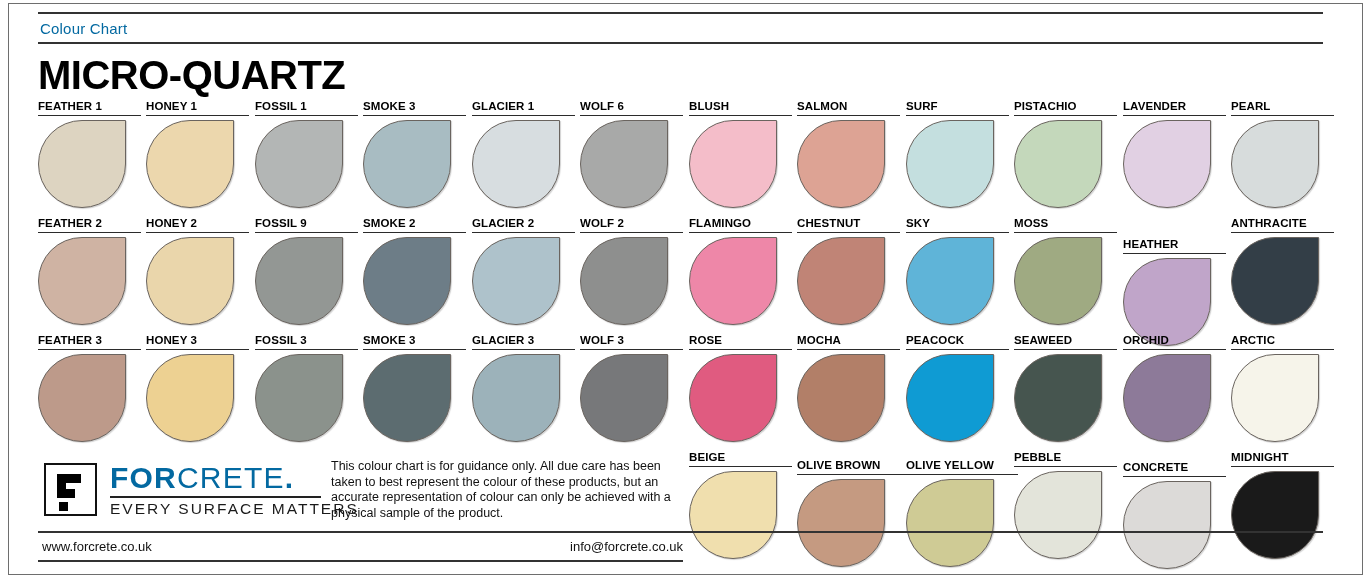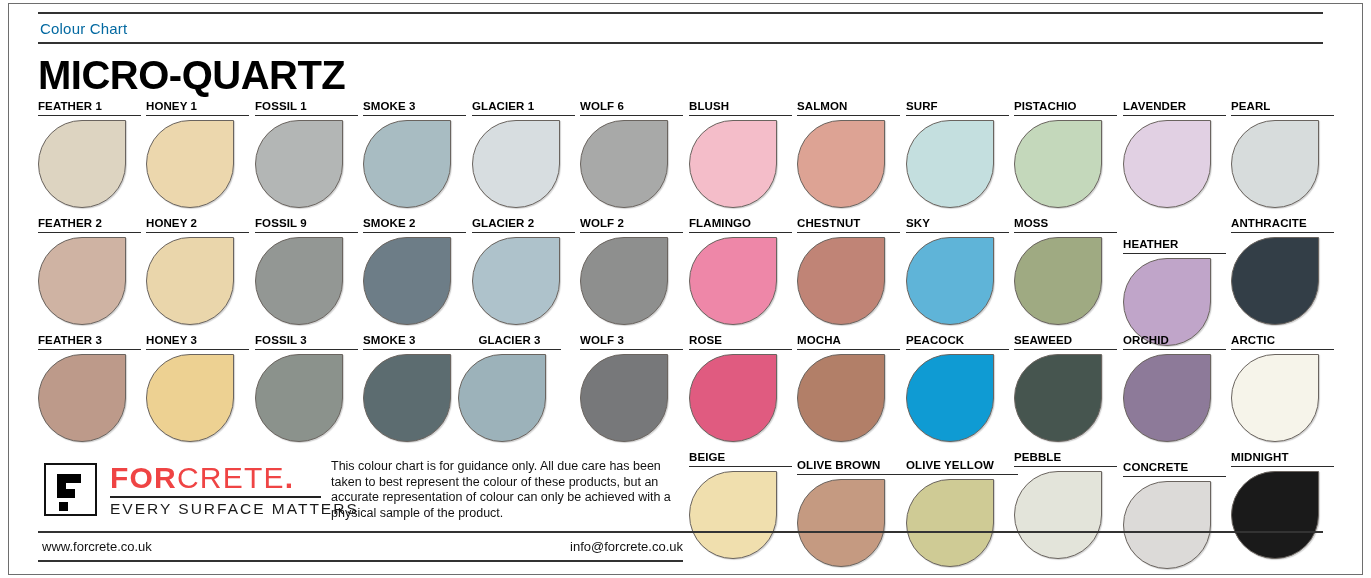--- a/index.html
+++ b/index.html
@@ -144,21 +144,21 @@
     width: 9px; height: 9px;
     background: #000;
   }
   .wordmark-wrap {
     margin-left: 13px;
   }
   .wordmark {
     font-size: 30px;
     letter-spacing: 1.2px;
     line-height: 32px;
-    color: #ef4444;
+    color: #0369a1;
     white-space: nowrap;
   }
   .wordmark .b { font-weight: bold; }
   .wordmark .l { font-weight: normal; }
   .wordmark-rule {
     height: 1.5px;
     background: #222;
     margin: 2px 0 2px 0;
     width: 211px;
   }
@@ -333,21 +333,21 @@
         <div class="swatch" style="background: rgb(237, 209, 146);"></div>
       </div>
       <div class="cell" style="left: 217px; top: 234px;">
         <div class="cell-label">FOSSIL 3</div>
         <div class="swatch" style="background: rgb(139, 146, 140);"></div>
       </div>
       <div class="cell" style="left: 325px; top: 234px;">
         <div class="cell-label">SMOKE 3</div>
         <div class="swatch" style="background: rgb(92, 108, 112);"></div>
       </div>
-      <div class="cell" style="left: 420px; top: 234px; text-align: center;">
+      <div class="cell" style="left: 434px; top: 234px;">
         <div class="cell-label">GLACIER 3</div>
         <div class="swatch" style="background: rgb(156, 178, 186);"></div>
       </div>
       <div class="cell" style="left: 542px; top: 234px;">
         <div class="cell-label">WOLF 3</div>
         <div class="swatch" style="background: rgb(119, 120, 122);"></div>
       </div>
       <div class="cell" style="left: 651px; top: 234px;">
         <div class="cell-label">ROSE</div>
         <div class="swatch" style="background: rgb(224, 91, 128);"></div>

